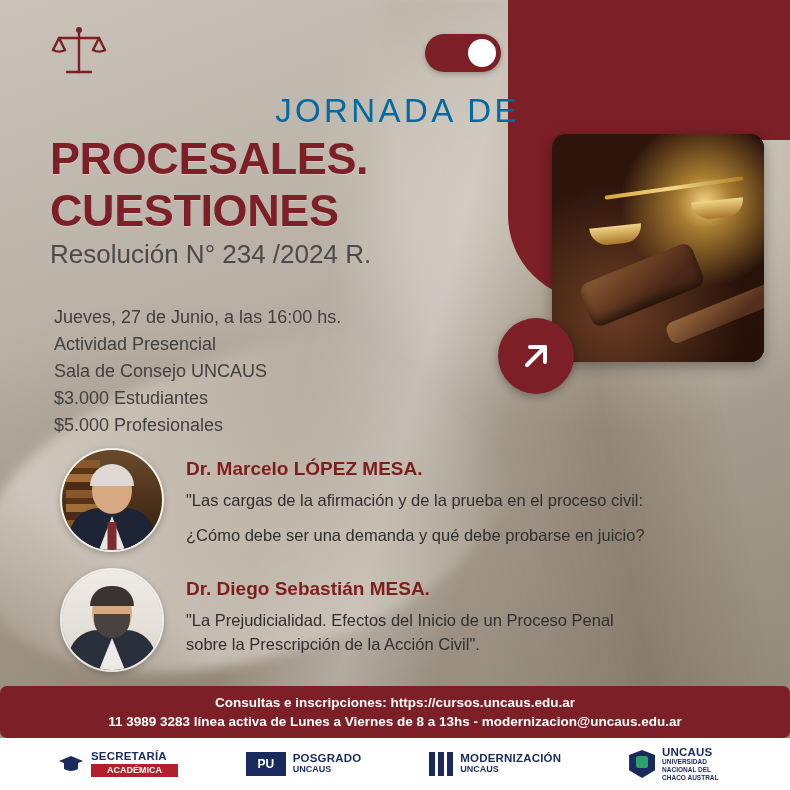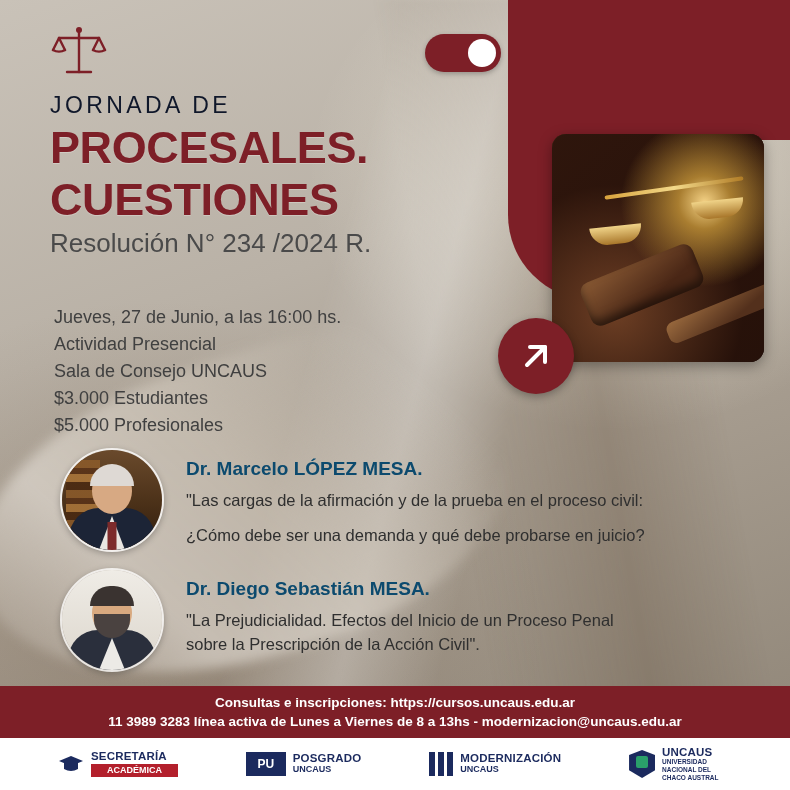--- a/index.html
+++ b/index.html
@@ -127,22 +127,23 @@
   .logo-scales {
     position: absolute; left: 50px; top: 24px;
     width: 58px; height: 56px;
   }
 
   
   .headline {
     position: absolute; left: 50px; top: 92px; width: 470px;
   }
   .jornada {
-    font-size: 23px; letter-spacing: 3.4px; font-weight: 500;
-    color: #0f172a;
+    font-size: 33px; letter-spacing: 3.4px; font-weight: 500;
+    color: #0369a1;
+    text-align: right;
   }
   .title {
     font-size: 45px; line-height: 46px; font-weight: bold;
     color: #7d1f27; letter-spacing: -0.4px; margin-top: 6px;
     text-shadow: 0 1px 0 rgba(255,255,255,0.25);
   }
   .reso {
     font-size: 26px; color: #4a4a4a; margin-top: 5px; font-weight: 400;
   }
 
@@ -188,28 +189,28 @@
   .a1 .shirt { position: absolute; left: 50%; transform: translateX(-50%); bottom: 0; width: 26px; height: 34px; background: #e9e6e1; clip-path: polygon(50% 0,100% 100%,0 100%); }
   .a1 .tie { position: absolute; left: 50%; transform: translateX(-50%); bottom: 0; width: 9px; height: 28px; background: #7d2b2b; }
 
   .a2 .head { top: 20px; width: 40px; height: 46px; background: #d8a97f; }
   .a2 .hair { position: absolute; left: 50%; transform: translateX(-50%); top: 16px; width: 44px; height: 20px; border-radius: 22px 22px 0 0; background: #3a3330; }
   .a2 .beard { position: absolute; left: 50%; transform: translateX(-50%); top: 44px; width: 36px; height: 24px; border-radius: 0 0 20px 20px; background: #4a4240; }
   .a2 .body { position: absolute; left: 50%; transform: translateX(-50%); bottom: 0; width: 88px; height: 40px; border-radius: 30px 30px 0 0; background: #2a2f3c; }
   .a2 .shirt { position: absolute; left: 50%; transform: translateX(-50%); bottom: 0; width: 26px; height: 32px; background: #eceae6; clip-path: polygon(50% 0,100% 100%,0 100%); }
 
   .sp-text { position: absolute; left: 126px; top: 10px; width: 580px; }
-  .sp-name { font-size: 19px; font-weight: bold; color: #0c4a6e; }
+  .sp-name { font-size: 19px; font-weight: bold; color: #7f1d1d; }
   .sp-quote { margin-top: 9px; font-size: 16.5px; line-height: 22px; color: #2f2f2f; }
 
   
   .footer-bar {
     position: absolute; left: 0; bottom: 52px; width: 790px; height: 52px;
     background: #7d1f27;
-    display: flex; flex-direction: column; align-items: center; justify-content: center;
+    display: flex; flex-direction: column; align-items: center; justify-content: center; border-radius: 7px;
   }
   .footer-bar div { color: #fff; font-size: 13.5px; font-weight: bold; line-height: 19px; }
   .footer-logos {
     position: absolute; left: 0; bottom: 0; width: 790px; height: 52px;
     background: #ffffff;
     display: flex; align-items: center; justify-content: space-around;
     padding: 0 24px;
   }
   .logo-item { display: flex; align-items: center; gap: 7px; }
   .logo-mark { width: 26px; height: 26px; flex: 0 0 auto; }

